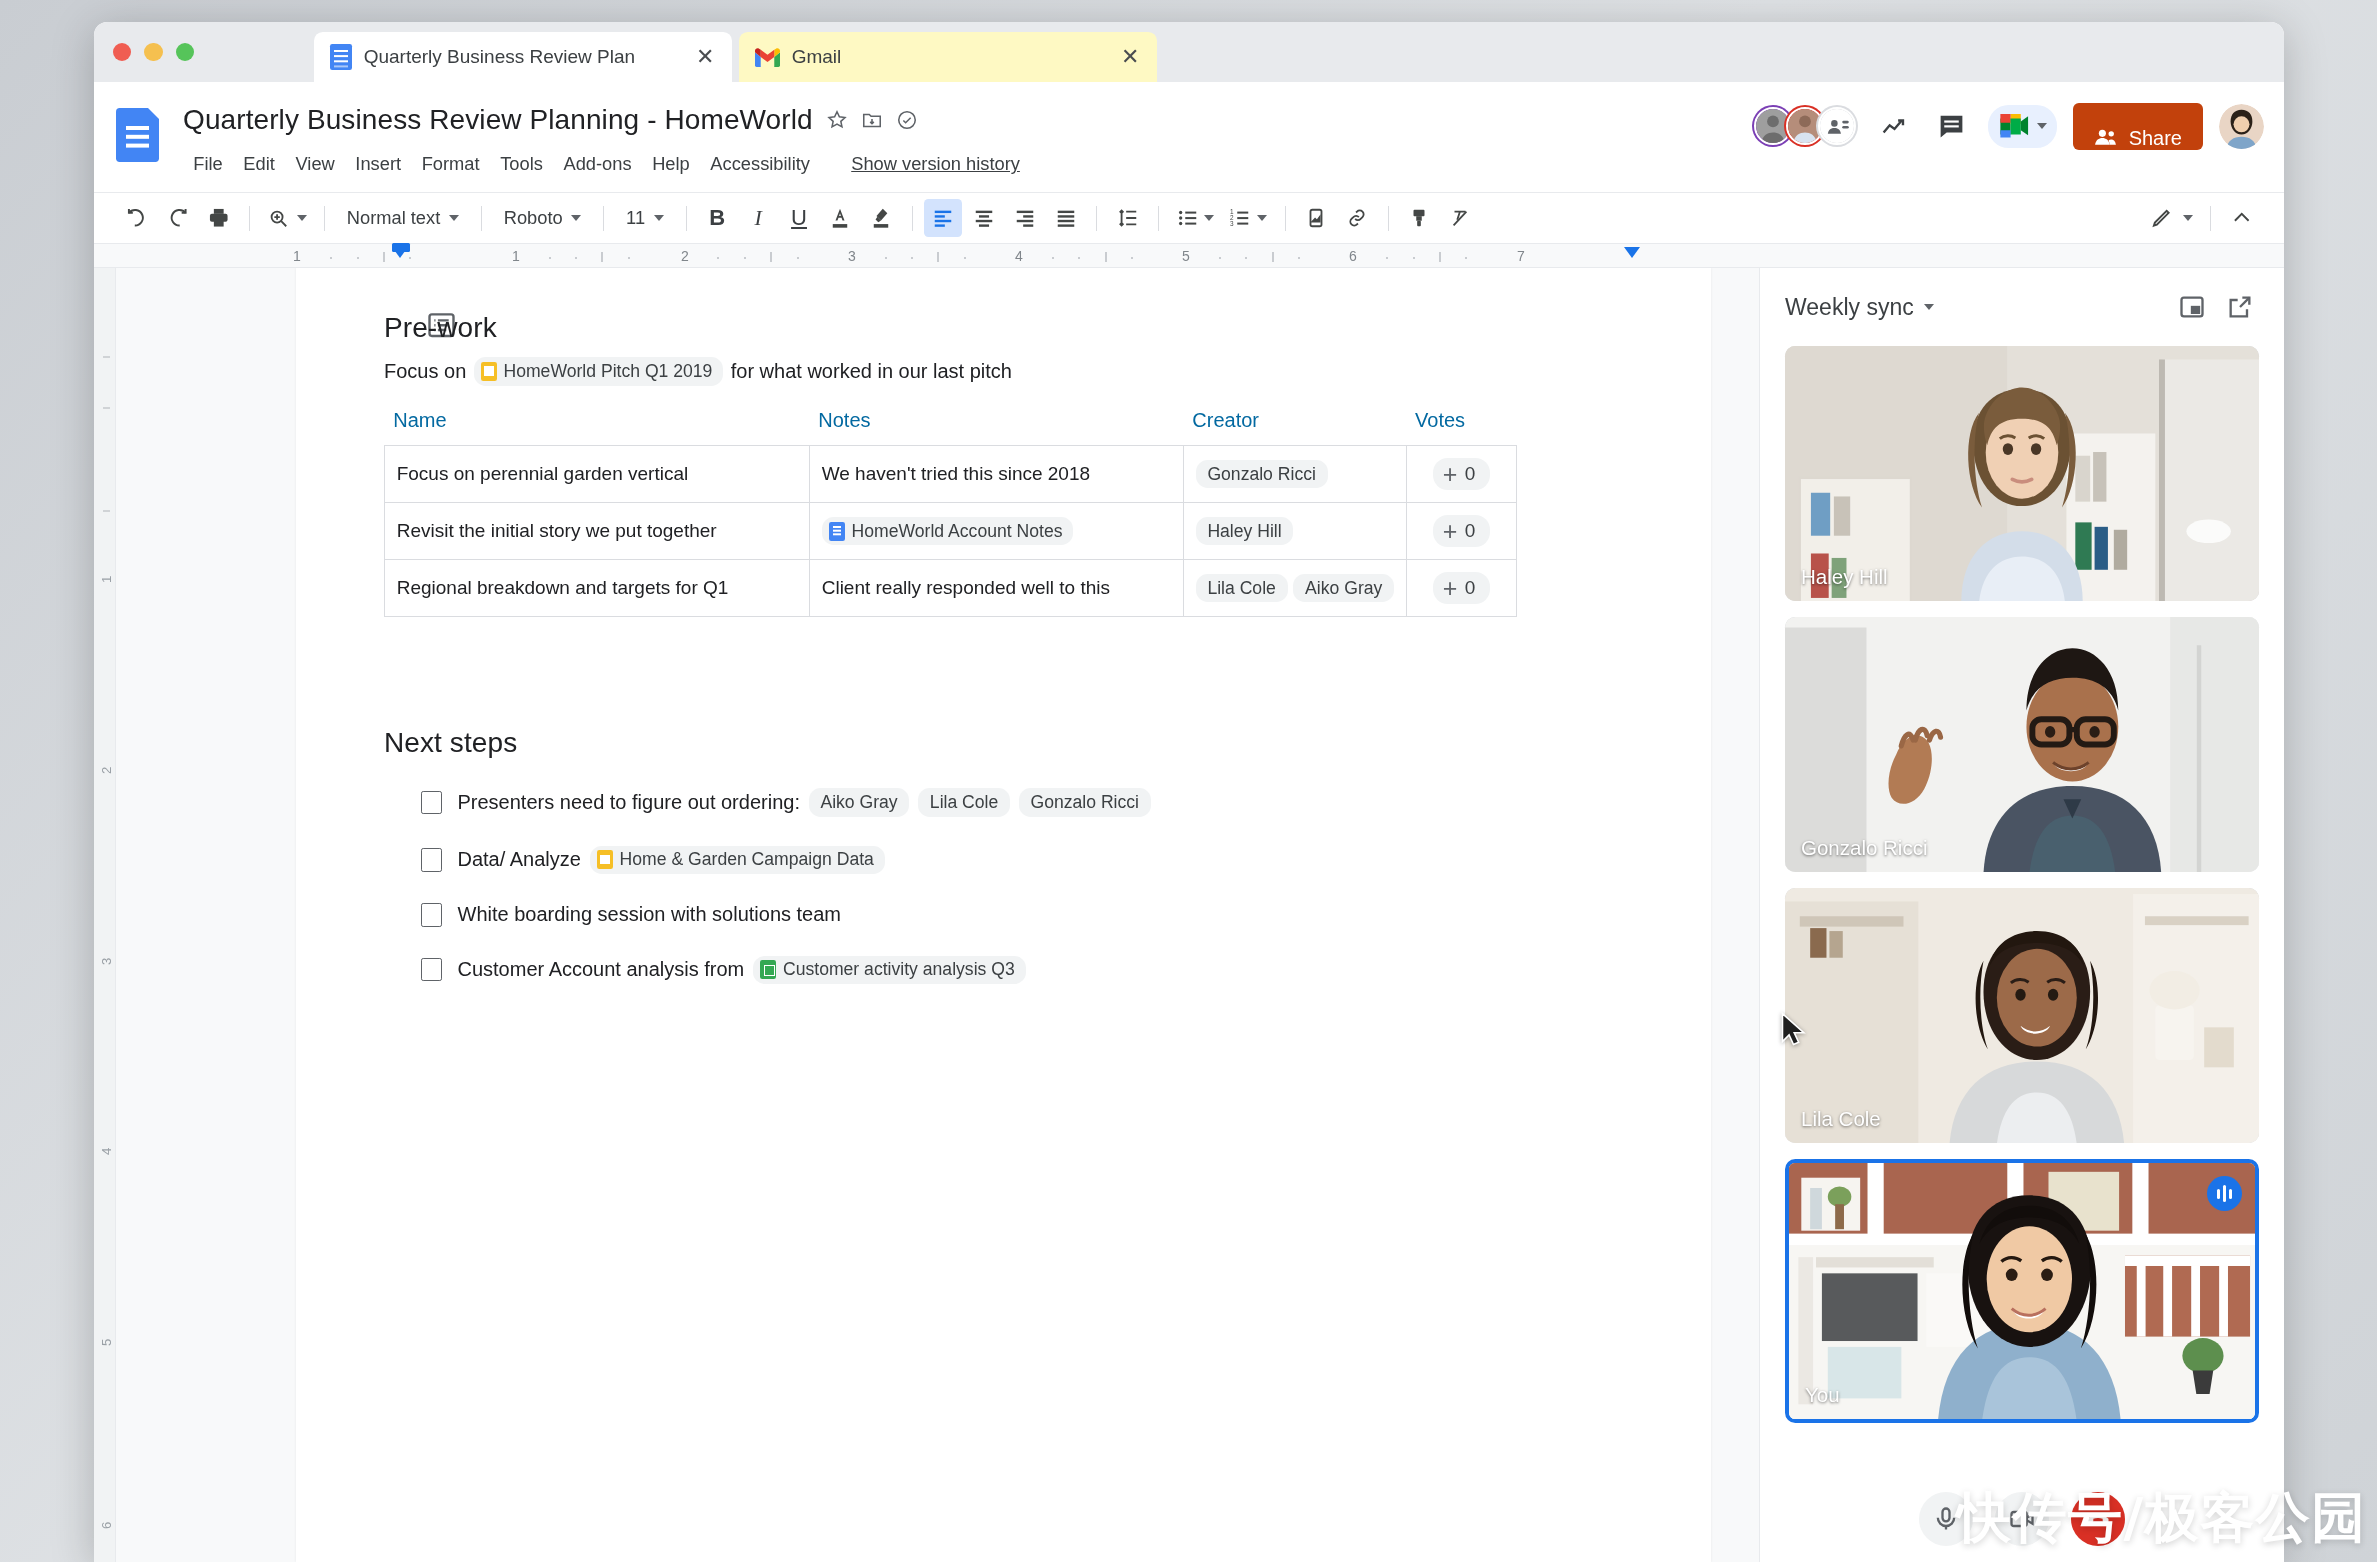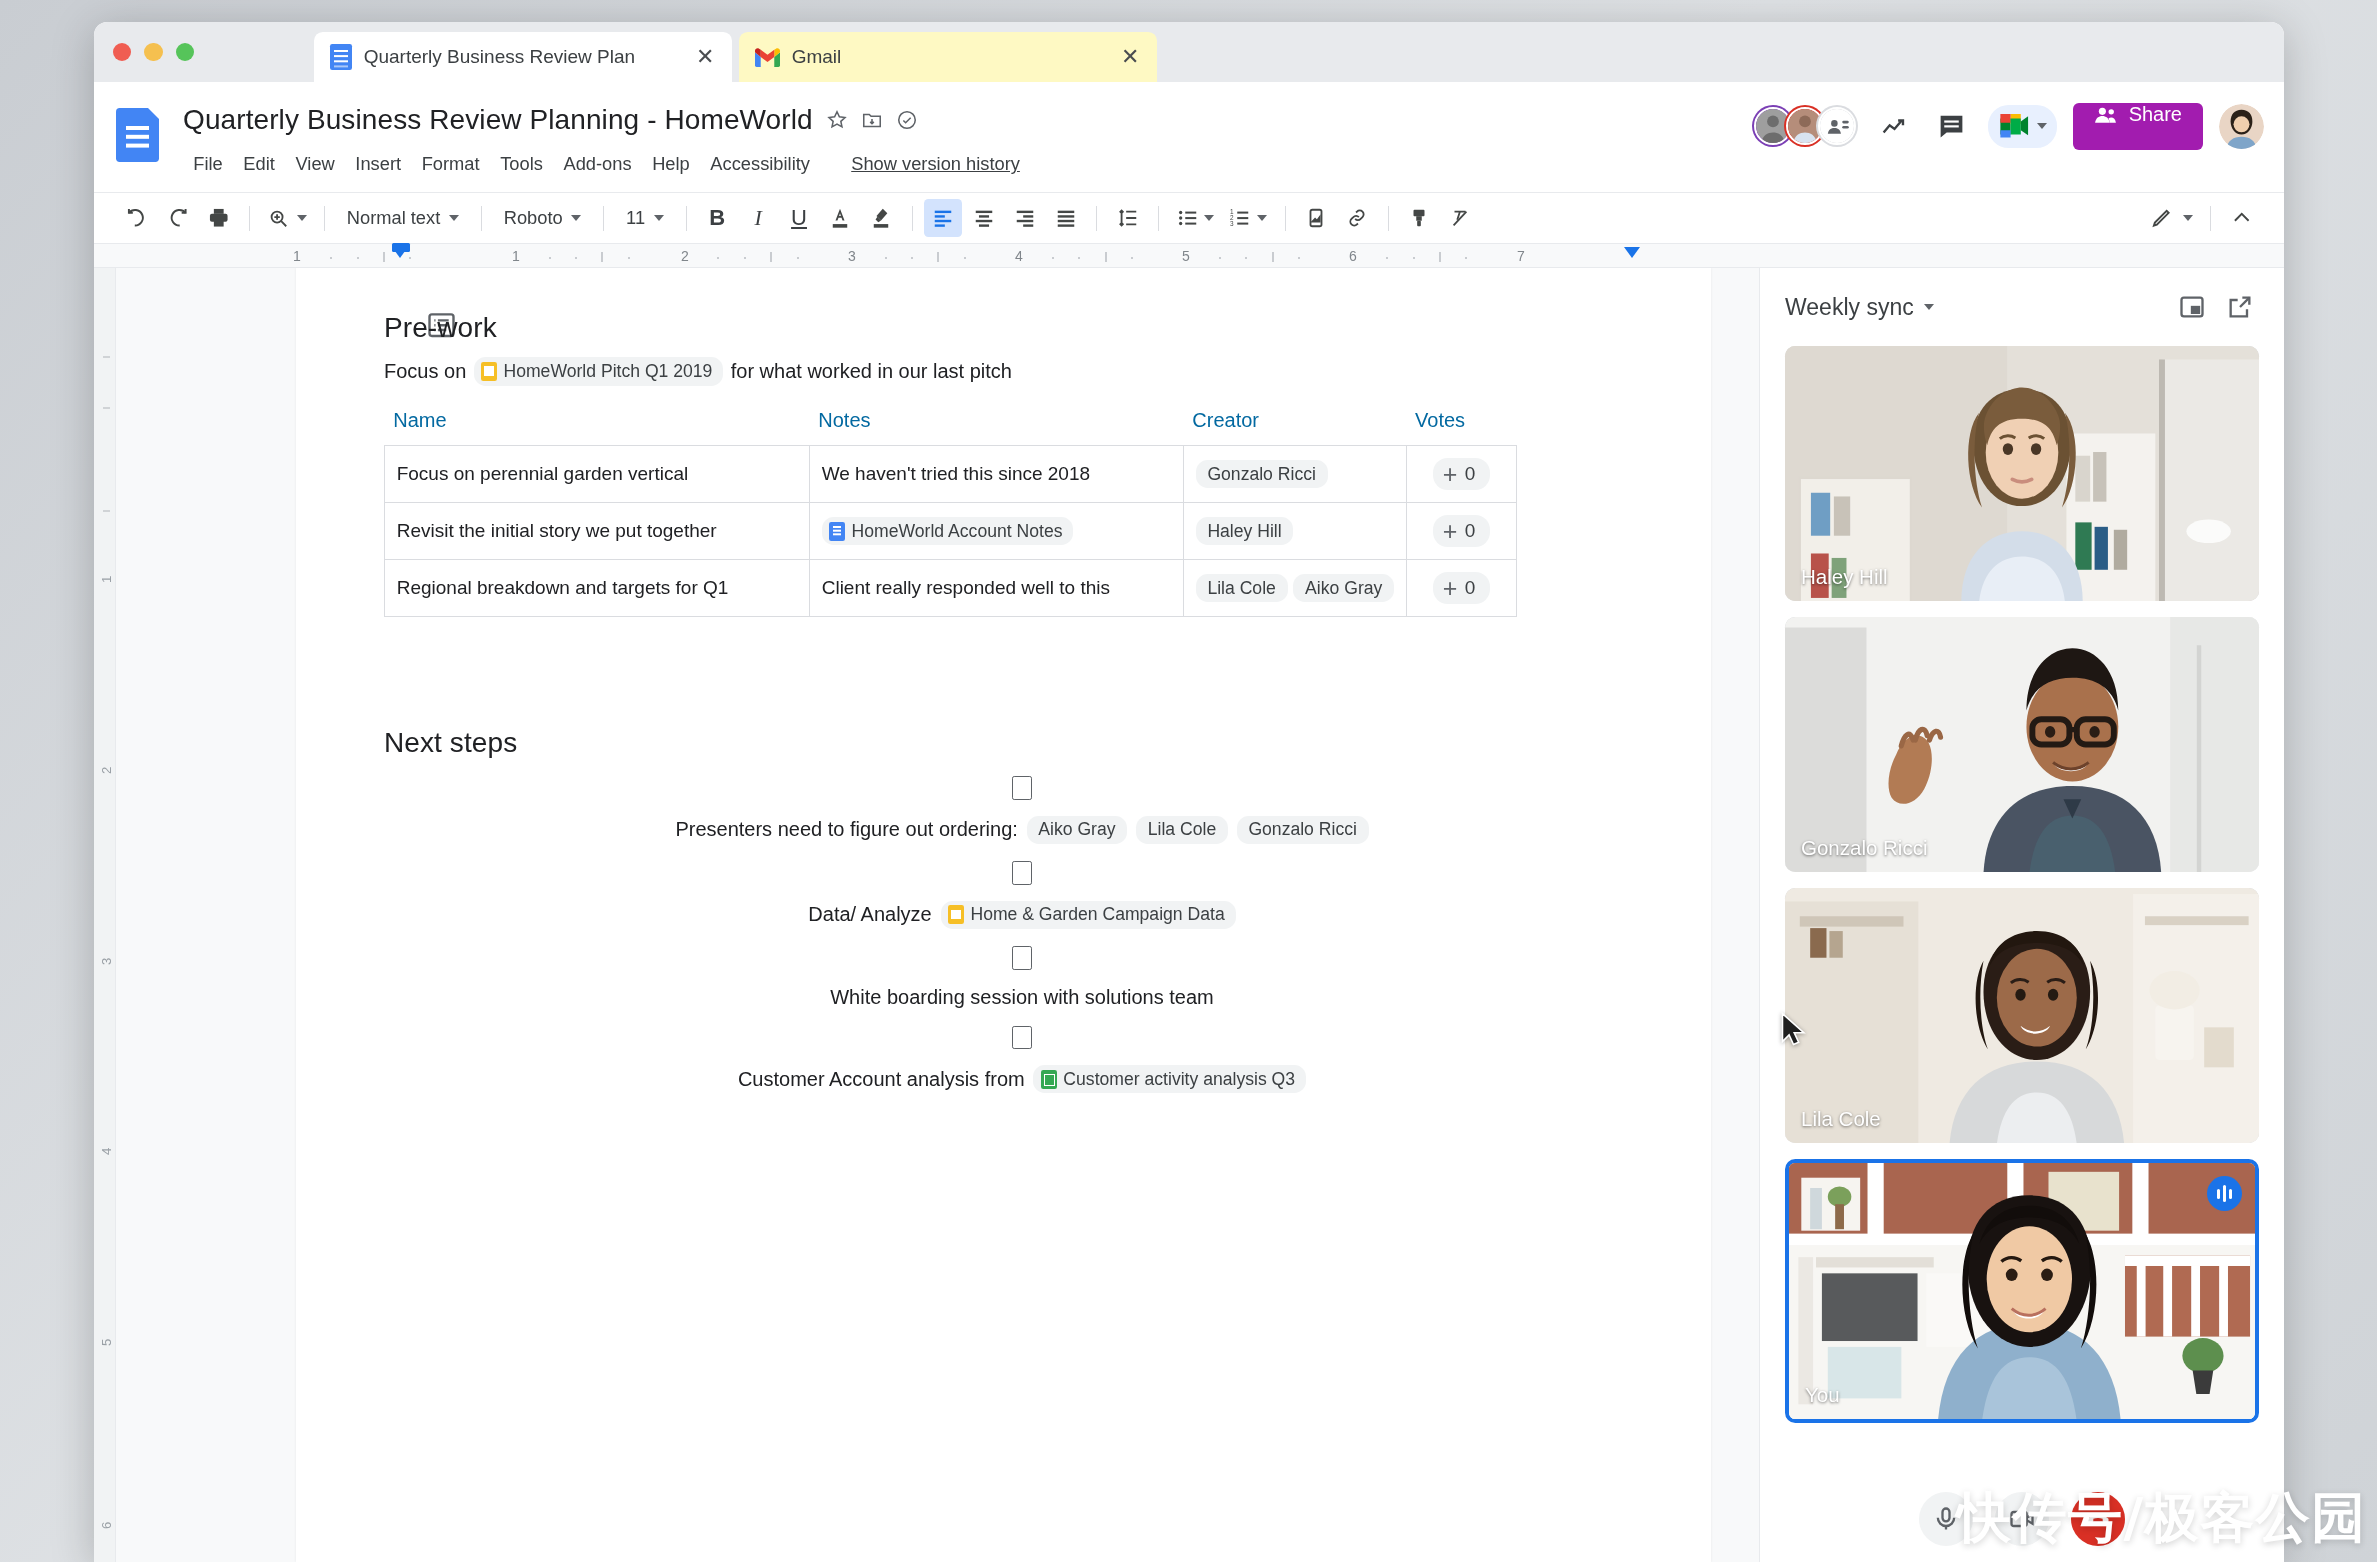--- a/index.html
+++ b/index.html
@@ -62,22 +62,22 @@
   .avat { width: 38px; height: 38px; border-radius: 50%; border: 2.2px solid #fff; }
   .av-stack { display: flex; align-items: center; }
   .av-stack > * { margin-left: -10.3px; }
   .av-stack > *:first-child { margin-left: 0; }
   .av-ring { border-radius: 50%; padding: 2.2px; display: flex; }
   .ring-purple { background: #7b3fb5; } .ring-red { background: #d93025; } .ring-grey { background: #dadce0; }
   .ic-btn { width: 41px; height: 41px; display: flex; align-items: center; justify-content: center;
             color: #5f6368; border-radius: 50%; }
   #meet-btn { background: #e8f0fe; border-radius: 20.5px; height: 43px; padding: 0 10.3px 0 7.3px;
               display: flex; align-items: center; gap: 5.9px; }
-  #share-btn { background: #a21caf; color: #fff; height: 47px; border-radius: 5.9px; padding: 0 20.5px;
-               display: flex; align-items: flex-start; gap: 10.3px; font-size: 20px; }
+  #share-btn { background: #c2410c; color: #fff; height: 47px; border-radius: 5.9px; padding: 0 20.5px;
+               display: flex; align-items: flex-end; gap: 10.3px; font-size: 20px; }
   #profile-pic { width: 45px; height: 45px; border-radius: 50%; overflow: hidden; }
 
   
   #toolbar { position: relative; height: 51px; border-top: 0.7px solid #e8eaed; display: flex;
              align-items: center; padding: 0 23.5px; gap: 2.9px; }
   .tb { height: 38px; min-width: 38px; display: flex; align-items: center; justify-content: center;
         color: #444746; border-radius: 4.4px; padding: 0 5.9px; }
   .tb.on { background: #d3e3fd; color: #1a73e8; }
   .tb-sel { display: flex; align-items: center; gap: 8.8px; padding: 0 10.3px; height: 38px;
             font-size: 18.3px; color: #3c4043; border-radius: 4.4px; }
@@ -131,21 +131,21 @@
   table.ideas td, table.ideas th { border: 0.7px solid #dadce0; padding: 0; }
   table.ideas th { border: none; text-align: left; font-weight: 400; font-size: 20px;
                    color: #0369a1; padding: 0 0 13.2px 8.8px; }
   .cell { padding: 13.2px 11.7px; font-size: 19px; color: #202124; height: 56px;
           display: flex; align-items: center; gap: 8.8px; }
   .votes-btn { display: inline-flex; align-items: center; gap: 7.3px; background: #f1f3f4;
                border-radius: 14.7px; padding: 5.1px 14.7px 5.1px 10.3px; font-size: 19px; color: #3c4043; }
   .plus { font-size: 25px; line-height: .8; color: #5f6368; font-weight: 300; }
 
   
-  .chk-row { display: flex; align-items: center; gap: 16px; margin-top: 17px; flex-direction: column; }
+  .chk-row { display: flex; align-items: center; gap: 16px; margin-top: 29px; }
   .chk-box { width: 20.5px; height: 23.5px; border: 1.5px solid #5f6368; border-radius: 2.2px; flex: 0 0 auto; }
   .chk-text { font-size: 20px; color: #202124; display: flex; align-items: center; gap: 8.8px; flex-wrap: wrap; }
 
   #cursor { position: absolute; left: 1687px; top: 744px; width: 0; height: 0; z-index: 40; }
   #cursor svg { filter: drop-shadow(0 1.5px 2.2px rgba(0,0,0,.35)); }
 
   
   #meet { position: absolute; right: 0; top: 0; width: 525px; height: 100%;
           background: #fff; border-left: 0.7px solid #e8eaed; }
   #meet-hdr { height: 78px; display: flex; align-items: center; padding: 0 25px; gap: 10.3px; }

